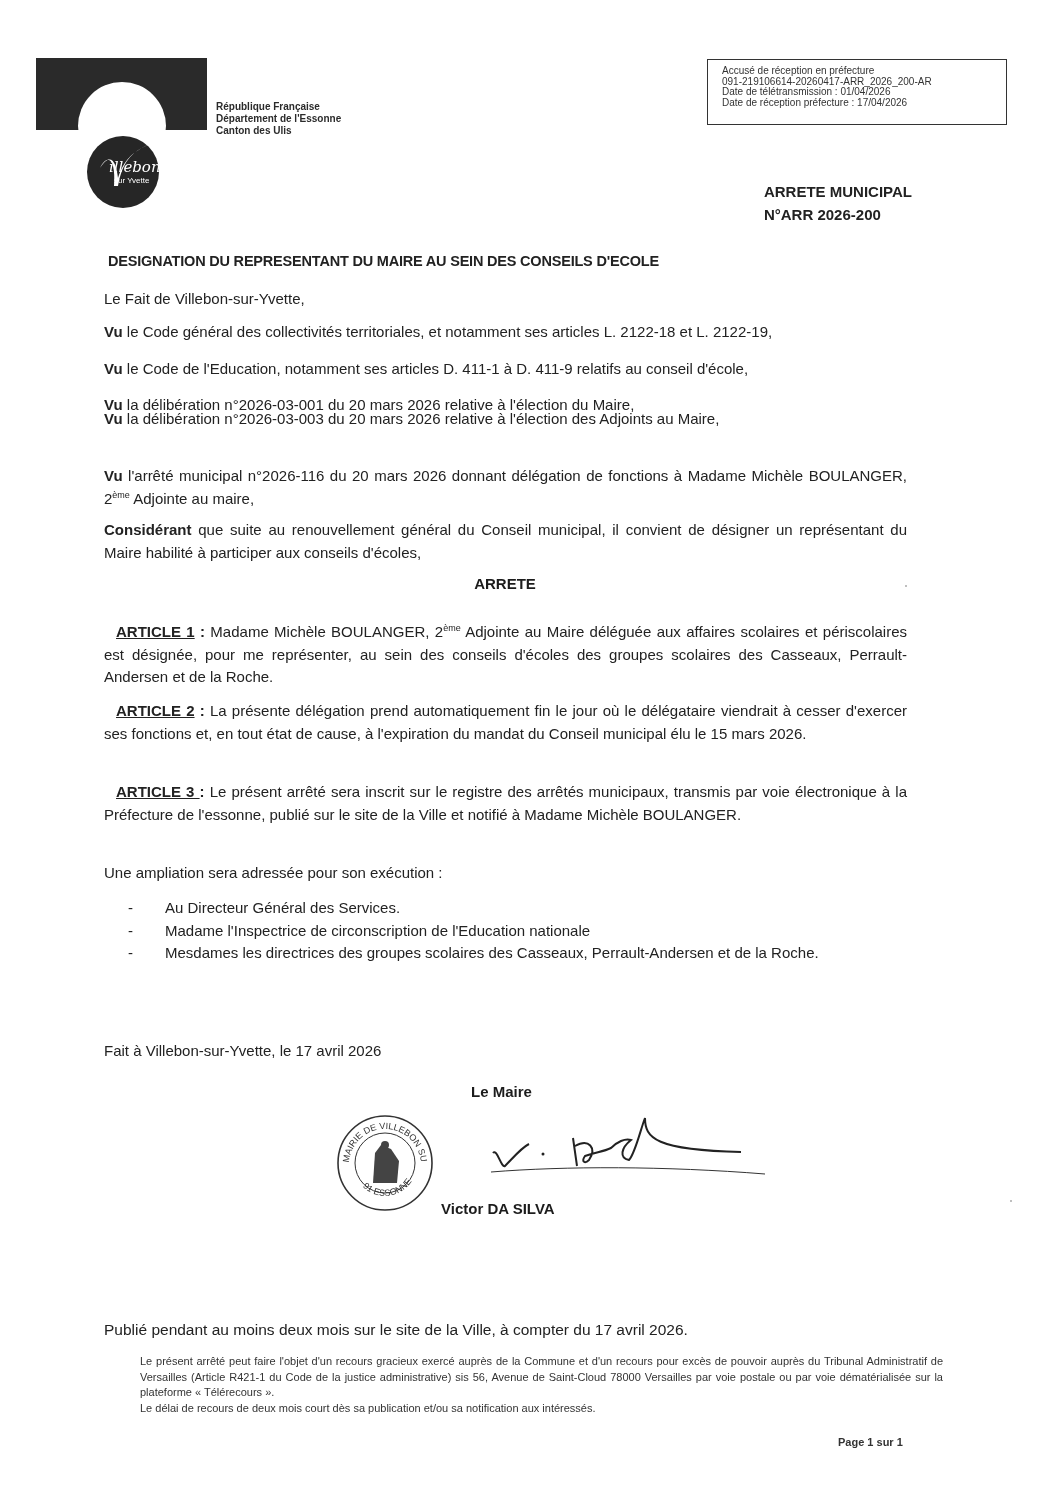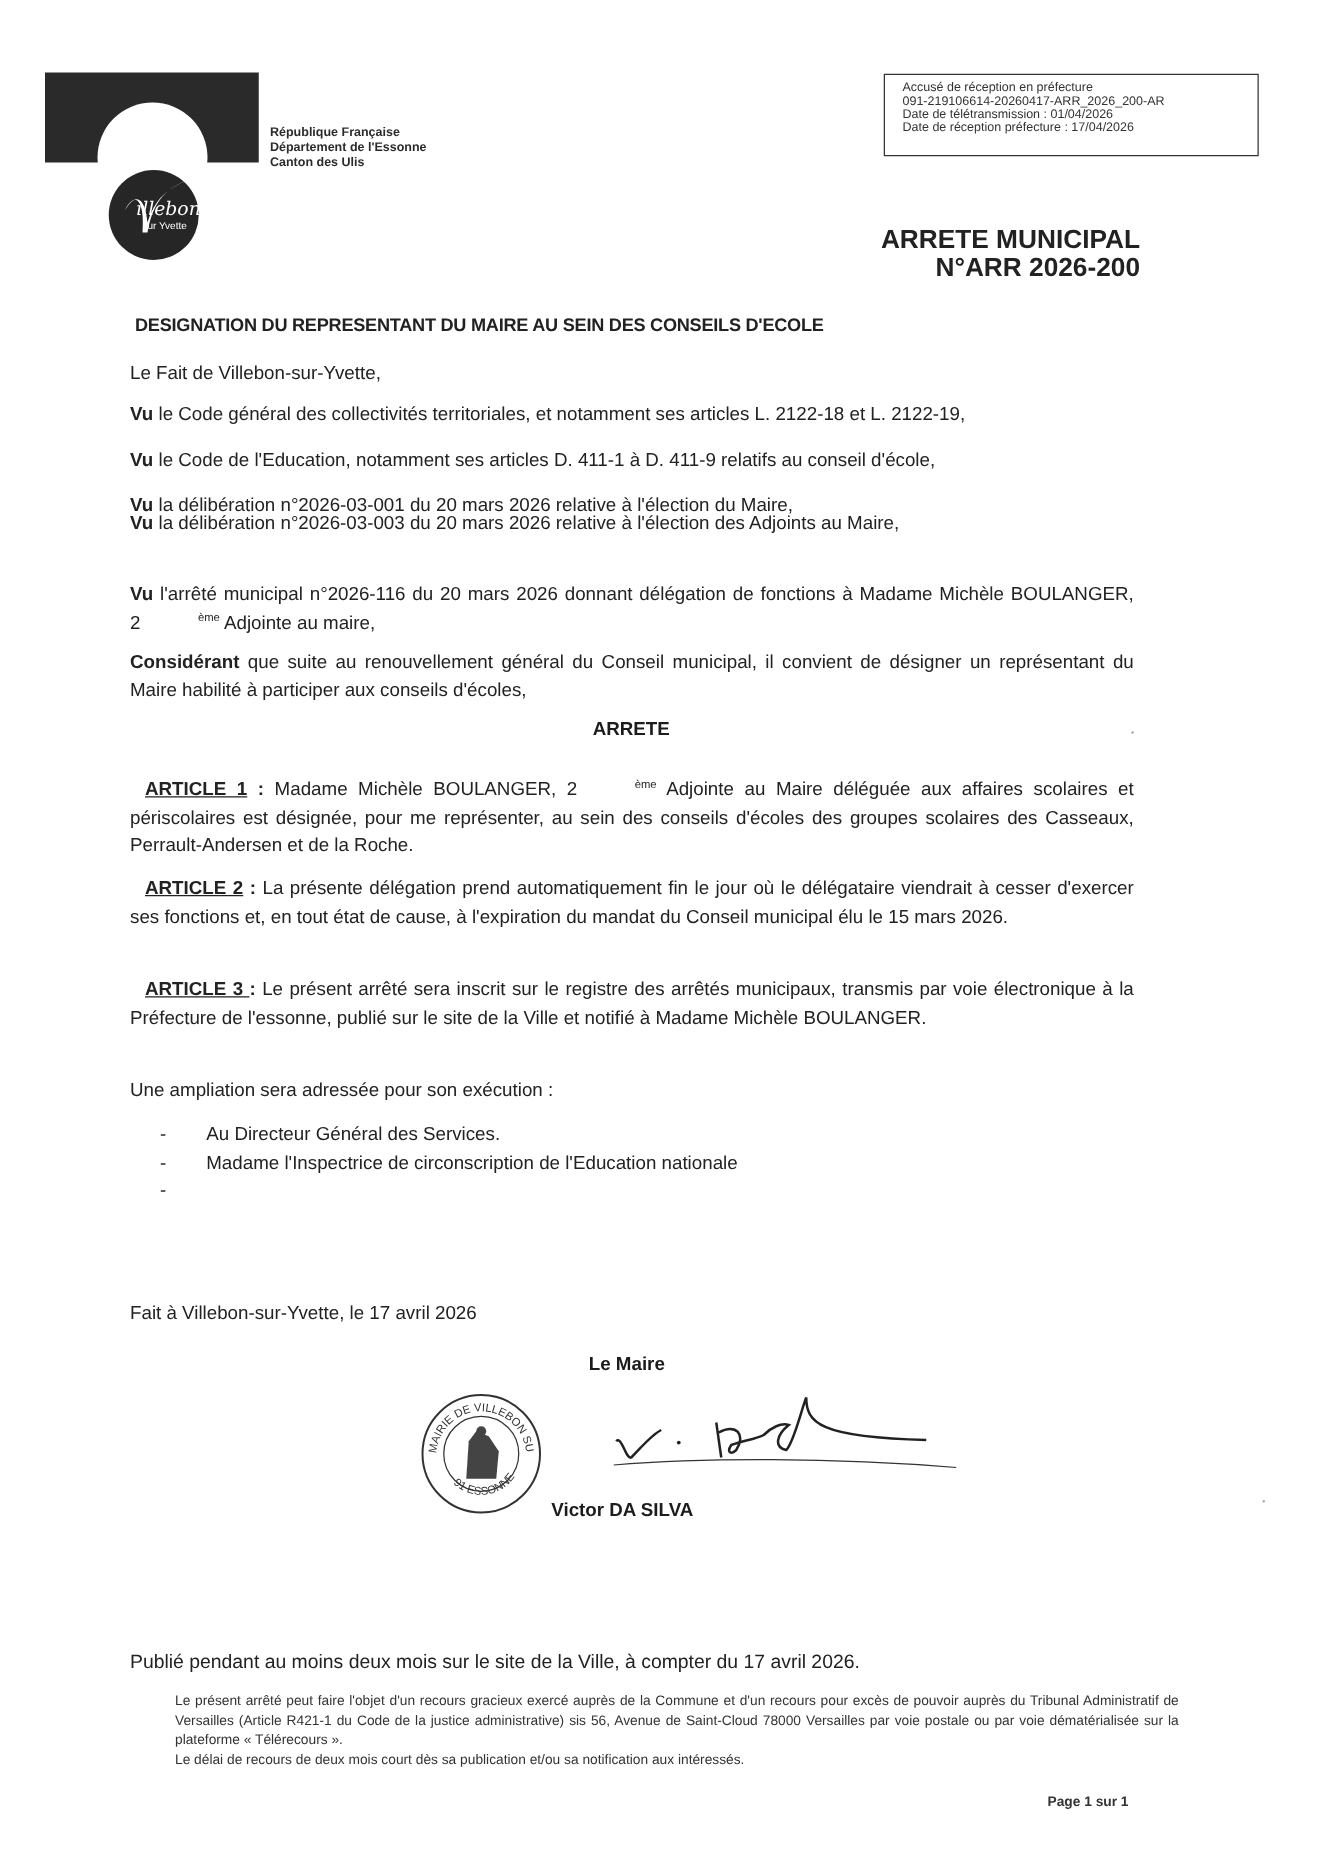--- a/index.html
+++ b/index.html
@@ -17,28 +17,28 @@
     .logo-text { position: absolute; left: 73px; top: 102px; font-family: "DejaVu Serif", serif; font-style: italic; color: #fff; font-size: 15px; line-height: 15px; }
     .logo-sub { position: absolute; left: 78px; top: 118px; color: #fff; font-size: 8px; line-height: 9px; }
     .logo-v { position: absolute; left: 58px; top: 80px; width: 60px; height: 60px; }
 
     .rf-lines { left: 216px; top: 101px; font-size: 10px; line-height: 12px; font-weight: bold; color: #2b2b2b; }
     .rf-lines div { white-space: nowrap; }
 
     
     .receipt { left: 707px; top: 59px; width: 300px; height: 66px; border: 1px solid #333; padding: 6px 0 0 14px; box-sizing: border-box; font-size: 10px; line-height: 10.5px; color: #333; }
 
-    .arrete-head { right: 146px; top: 180px; text-align: right; font-weight: bold; font-size: 21px; line-height: 23px; color: #222; }
+    .arrete-head { right: 146px; top: 180px; font-weight: bold; font-size: 15px; line-height: 23px; color: #222; }
 
     .title-line { left: 108px; top: 253px; font-weight: bold; font-size: 14.5px; color: #222; white-space: nowrap; letter-spacing: -0.2px; }
 
     .para { left: 104px; width: 803px; font-size: 15px; line-height: 22.5px; color: #222; text-align: justify; }
     .para b { font-weight: bold; }
     .para u { text-decoration: underline; font-weight: bold; margin-left: 12px; }
-    sup { font-size: 9px; line-height: 0; margin-left: 46px; }
+    sup { font-size: 9px; line-height: 0; }
 
     .center-arrete { left: 0; width: 1010px; text-align: center; top: 575px; font-weight: bold; font-size: 15px; }
 
     .list { left: 128px; width: 780px; font-size: 15px; line-height: 22.5px; color: #222; }
     .list .item { position: relative; padding-left: 37px; text-align: justify; }
     .list .dash { position: absolute; left: 0; top: 0; }
 
     .sig-lemaire { left: 471px; top: 1083px; font-weight: bold; font-size: 15px; }
     .stamp { left: 335px; top: 1113px; width: 100px; height: 100px; }
     .signature { left: 485px; top: 1108px; width: 300px; height: 70px; }
@@ -100,21 +100,21 @@
 
 <div class="abs para" style="top:700px;"><u>ARTICLE 2</u><b> : </b><span>La présente délégation prend automatiquement fin le jour où le délégataire viendrait à cesser d'exercer ses fonctions et, en tout état de cause, à l'expiration du mandat du Conseil municipal élu le 15 mars 2026.</span></div>
 
 <div class="abs para" style="top:781px;"><u>ARTICLE 3 </u><b>: </b><span>Le présent arrêté sera inscrit sur le registre des arrêtés municipaux, transmis par voie électronique à la Préfecture de l'essonne, publié sur le site de la Ville et notifié à Madame Michèle BOULANGER.</span></div>
 
 <div class="abs para" style="top:862px;">Une ampliation sera adressée pour son exécution :</div>
 
 <div class="abs list" style="top:897px;">
   <div class="item"><span class="dash">-</span><span>Au Directeur Général des Services.</span></div>
   <div class="item"><span class="dash">-</span><span>Madame l'Inspectrice de circonscription de l'Education nationale</span></div>
-  <div class="item"><span class="dash">-</span></div>
+  <div class="item"><span class="dash">-</span><span>Mesdames les directrices des groupes scolaires des Casseaux, Perrault-Andersen et de la Roche.</span></div>
 </div>
 
 <div class="abs para" style="top:1040px;">Fait à Villebon-sur-Yvette, le 17 avril 2026</div>
 
 <div class="abs sig-lemaire">Le Maire</div>
 
 <svg class="abs stamp" viewBox="0 0 100 100">
   <defs>
     <path id="stampTop" d="M 14 52 A 36 36 0 0 1 86 52"></path>
     <path id="stampBot" d="M 20 62 A 32 32 0 0 0 80 62"></path>

